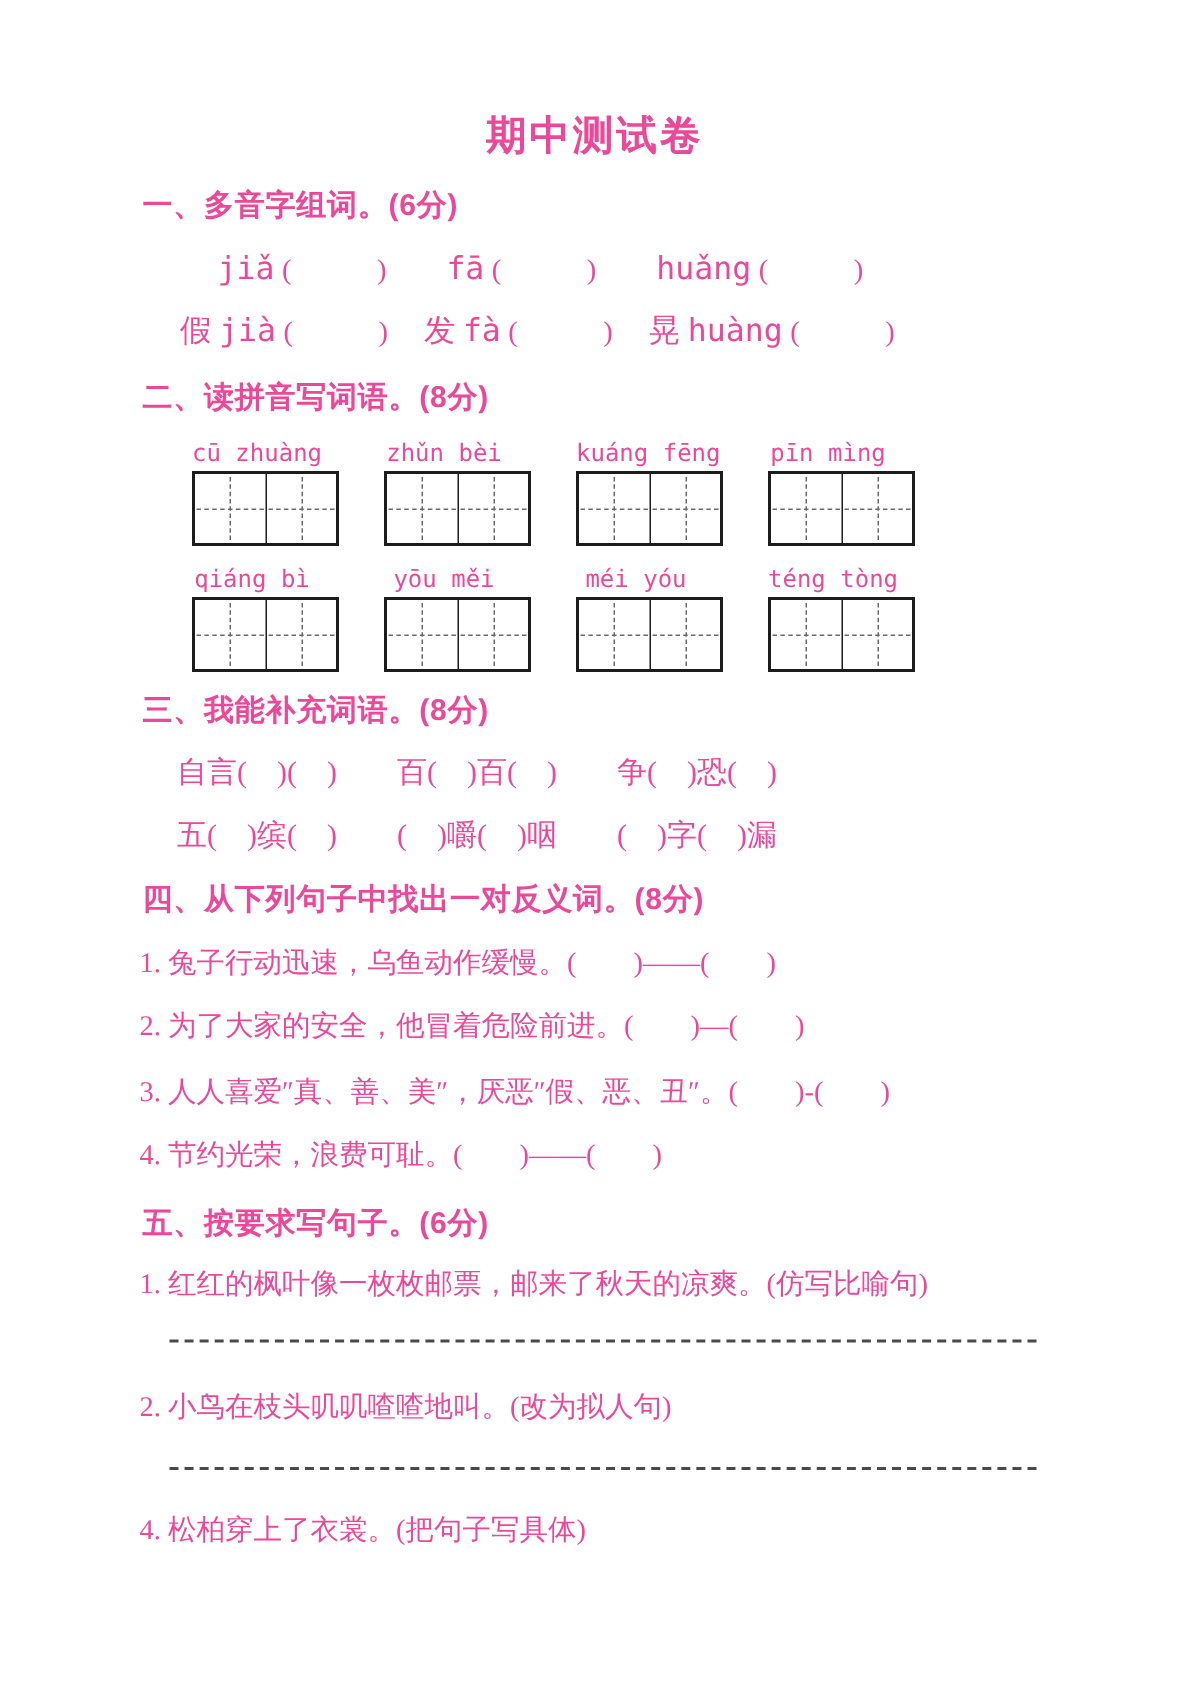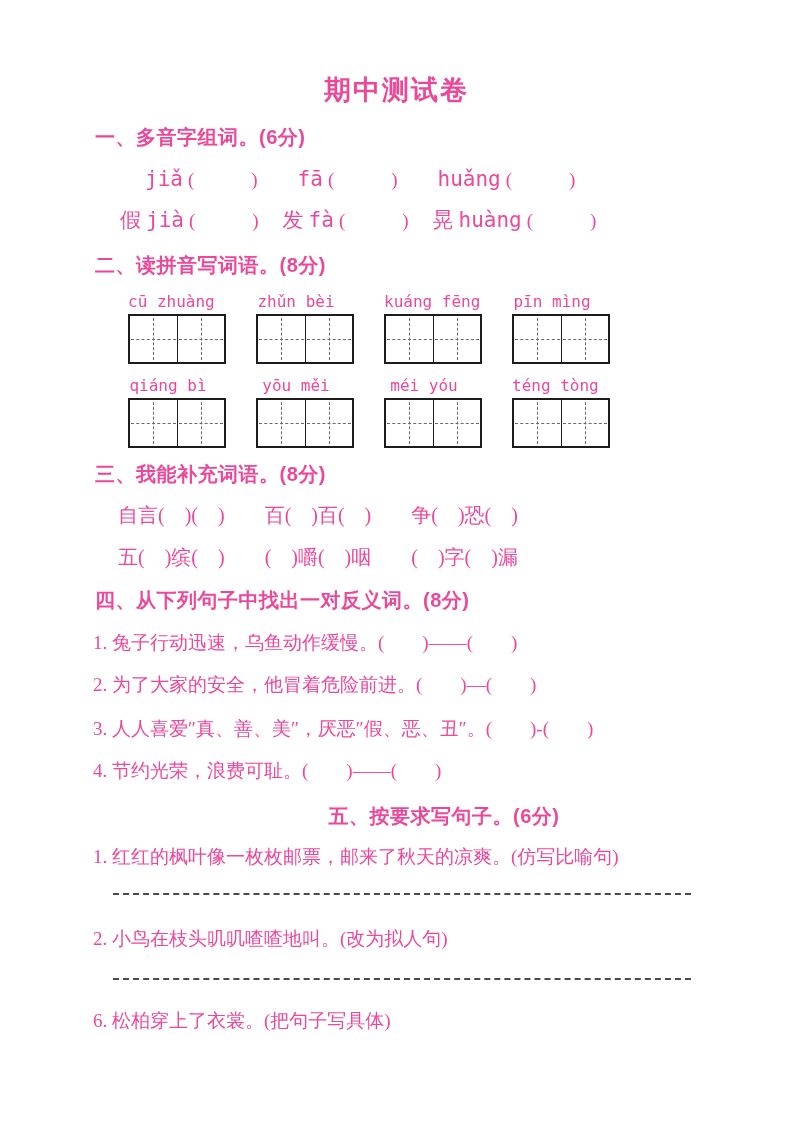--- a/index.html
+++ b/index.html
@@ -13,21 +13,21 @@
     margin:0; padding-top:74px; text-align:center;
     font-family:"Liberation Sans","DejaVu Sans",sans-serif;
     font-weight:700; font-size:27px; line-height:32px; letter-spacing:2px;
   }
   .sec-h {
     margin:0; padding-left:95px;
     font-family:"Liberation Sans","DejaVu Sans",sans-serif;
     font-weight:700; font-size:20px; line-height:26px; letter-spacing:0.5px;
   }
   .mt-s1h{margin-top:18px;} .mt-s2h{margin-top:18px;} .mt-s3h{margin-top:13px;}
-  .mt-s4h{margin-top:18px;} .mt-s5h{margin-top:20px;text-align:center;}
+  .mt-s4h{margin-top:18px;} .mt-s5h{margin-top:20px;}
 
   
   .s1-row { display:flex; align-items:baseline; white-space:pre; }
   .s1-row1 { margin-top:16px; padding-left:145px; gap:40px; }
   .s1-row2 { margin-top:13px; padding-left:120px; gap:24px; }
   .s1-item { display:inline-flex; align-items:baseline; gap:5px; }
   .hanzi { font-size:21px; line-height:28px; }
   .pinyin { font-family:"DejaVu Sans Mono",monospace; font-size:21px; line-height:26px; }
   .blank { font-size:19px; white-space:pre; }
 
@@ -166,15 +166,15 @@
   <p class="item s4-i">1. 兔子行动迅速，乌鱼动作缓慢。(　　)——(　　)</p>
   <p class="item s4-i">2. 为了大家的安全，他冒着危险前进。(　　)—(　　)</p>
   <p class="item s4-i3">3. 人人喜爱″真、善、美″，厌恶″假、恶、丑″。(　　)-(　　)</p>
   <p class="item s4-i">4. 节约光荣，浪费可耻。(　　)——(　　)</p>
 
   <h2 class="sec-h mt-s5h">五、按要求写句子。(6分)</h2>
   <p class="item s5-i1">1. 红红的枫叶像一枚枚邮票，邮来了秋天的凉爽。(仿写比喻句)</p>
   <div class="answer-line al1"></div>
   <p class="item s5-i2">2. 小鸟在枝头叽叽喳喳地叫。(改为拟人句)</p>
   <div class="answer-line al2"></div>
-  <p class="item s5-i3">6. 松柏穿上了衣裳。(把句子写具体)</p>
+  <p class="item s5-i3">4. 松柏穿上了衣裳。(把句子写具体)</p>
 
 </div>
 
 </body></html>

